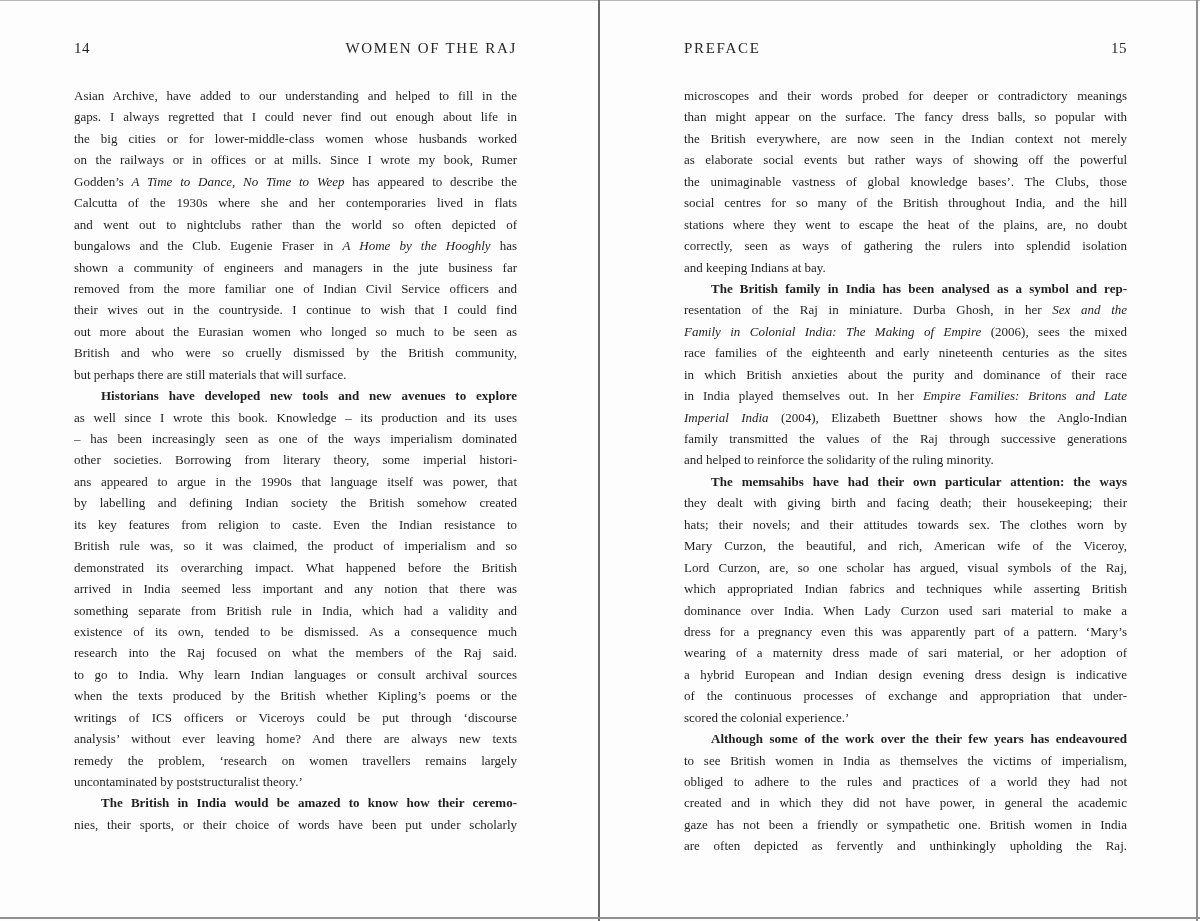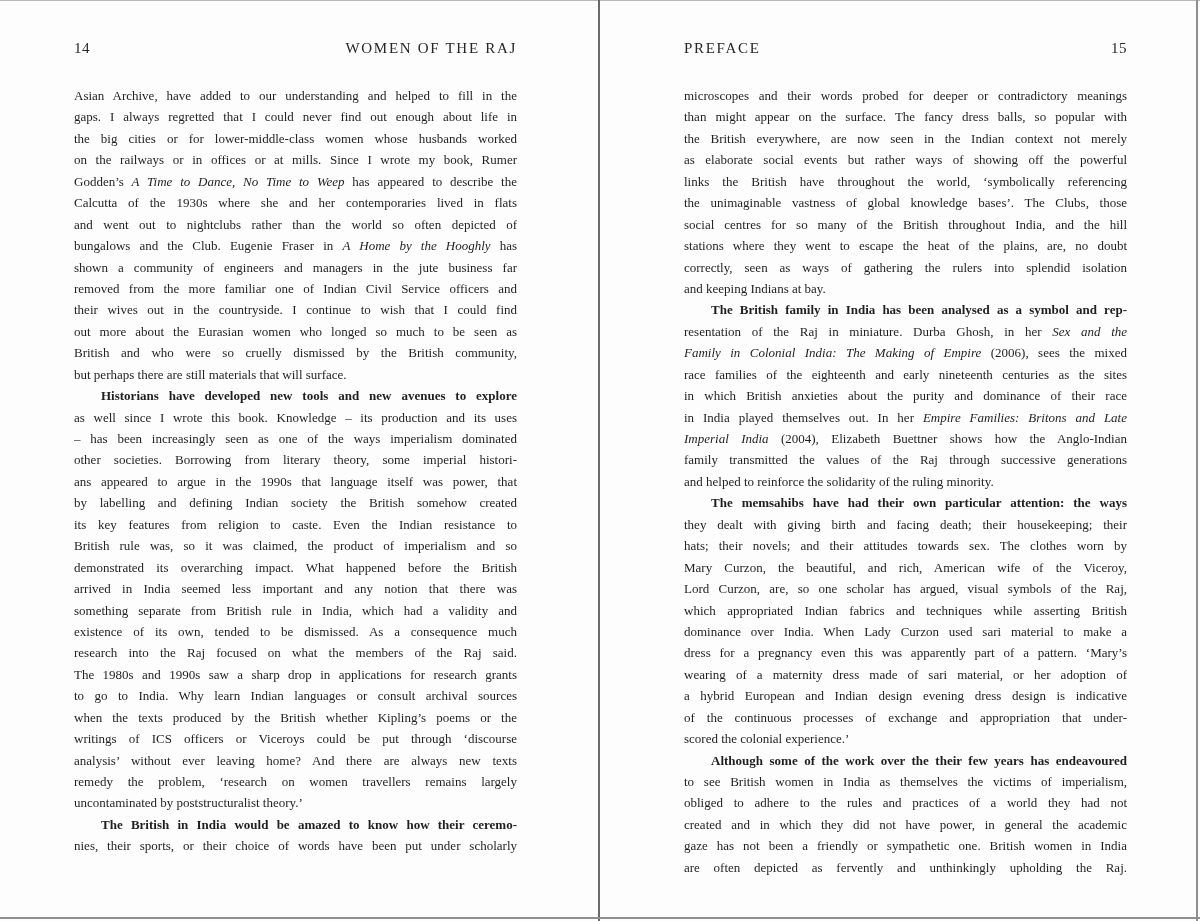--- a/index.html
+++ b/index.html
@@ -76,21 +76,20 @@
         <div class="line">other societies. Borrowing from literary theory, some imperial histori-</div>
         <div class="line">ans appeared to argue in the 1990s that language itself was power, that</div>
         <div class="line">by labelling and defining Indian society the British somehow created</div>
         <div class="line">its key features from religion to caste. Even the Indian resistance to</div>
         <div class="line">British rule was, so it was claimed, the product of imperialism and so</div>
         <div class="line">demonstrated its overarching impact. What happened before the British</div>
         <div class="line">arrived in India seemed less important and any notion that there was</div>
         <div class="line">something separate from British rule in India, which had a validity and</div>
         <div class="line">existence of its own, tended to be dismissed. As a consequence much</div>
         <div class="line">research into the Raj focused on what the members of the Raj said.</div>
-        <div class="line">The 1980s and 1990s saw a sharp drop in applications for research grants</div>
         <div class="line">to go to India. Why learn Indian languages or consult archival sources</div>
         <div class="line">when the texts produced by the British whether Kipling’s poems or the</div>
         <div class="line">writings of ICS officers or Viceroys could be put through ‘discourse</div>
         <div class="line">analysis’ without ever leaving home? And there are always new texts</div>
         <div class="line">remedy the problem, ‘research on women travellers remains largely</div>
         <div class="line end">uncontaminated by poststructuralist theory.’</div>
         <div class="line indent">The British in India would be amazed to know how their ceremo-</div>
         <div class="line">nies, their sports, or their choice of words have been put under scholarly</div>
       </div>
   </div>
@@ -100,21 +99,20 @@
   <div class="page right">
     <div class="pagehead">
       <span class="runhead">PREFACE</span>
       <span class="pagenum">15</span>
     </div>
     <div class="pagebody">
         <div class="line">microscopes and their words probed for deeper or contradictory meanings</div>
         <div class="line">than might appear on the surface. The fancy dress balls, so popular with</div>
         <div class="line">the British everywhere, are now seen in the Indian context not merely</div>
         <div class="line">as elaborate social events but rather ways of showing off the powerful</div>
-        <div class="line">links the British have throughout the world, ‘symbolically referencing</div>
         <div class="line">the unimaginable vastness of global knowledge bases’. The Clubs, those</div>
         <div class="line">social centres for so many of the British throughout India, and the hill</div>
         <div class="line">stations where they went to escape the heat of the plains, are, no doubt</div>
         <div class="line">correctly, seen as ways of gathering the rulers into splendid isolation</div>
         <div class="line end">and keeping Indians at bay.</div>
         <div class="line indent">The British family in India has been analysed as a symbol and rep-</div>
         <div class="line">resentation of the Raj in miniature. Durba Ghosh, in her <i>Sex and the</i></div>
         <div class="line"><i>Family in Colonial India: The Making of Empire</i> (2006), sees the mixed</div>
         <div class="line">race families of the eighteenth and early nineteenth centuries as the sites</div>
         <div class="line">in which British anxieties about the purity and dominance of their race</div>

